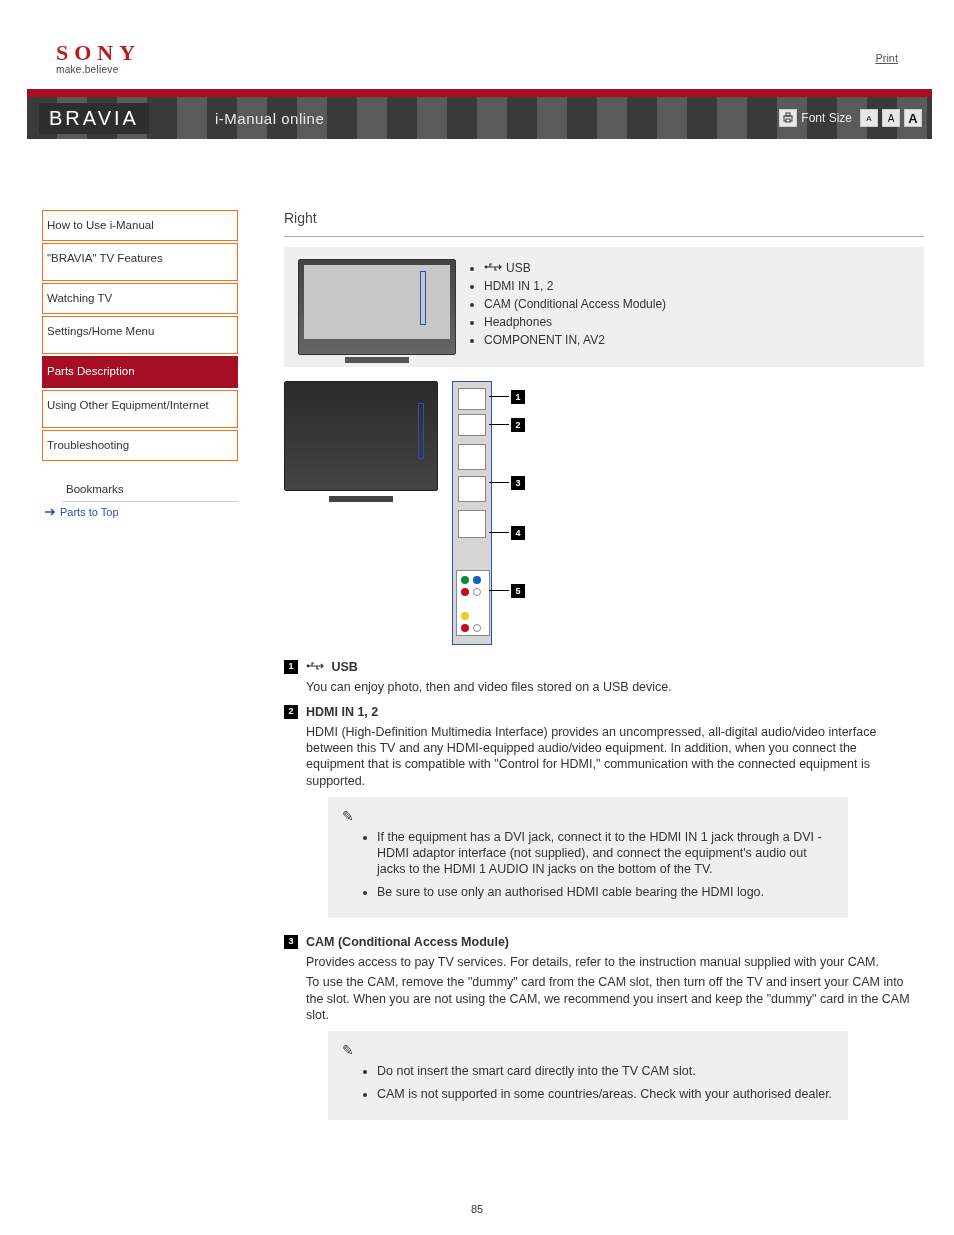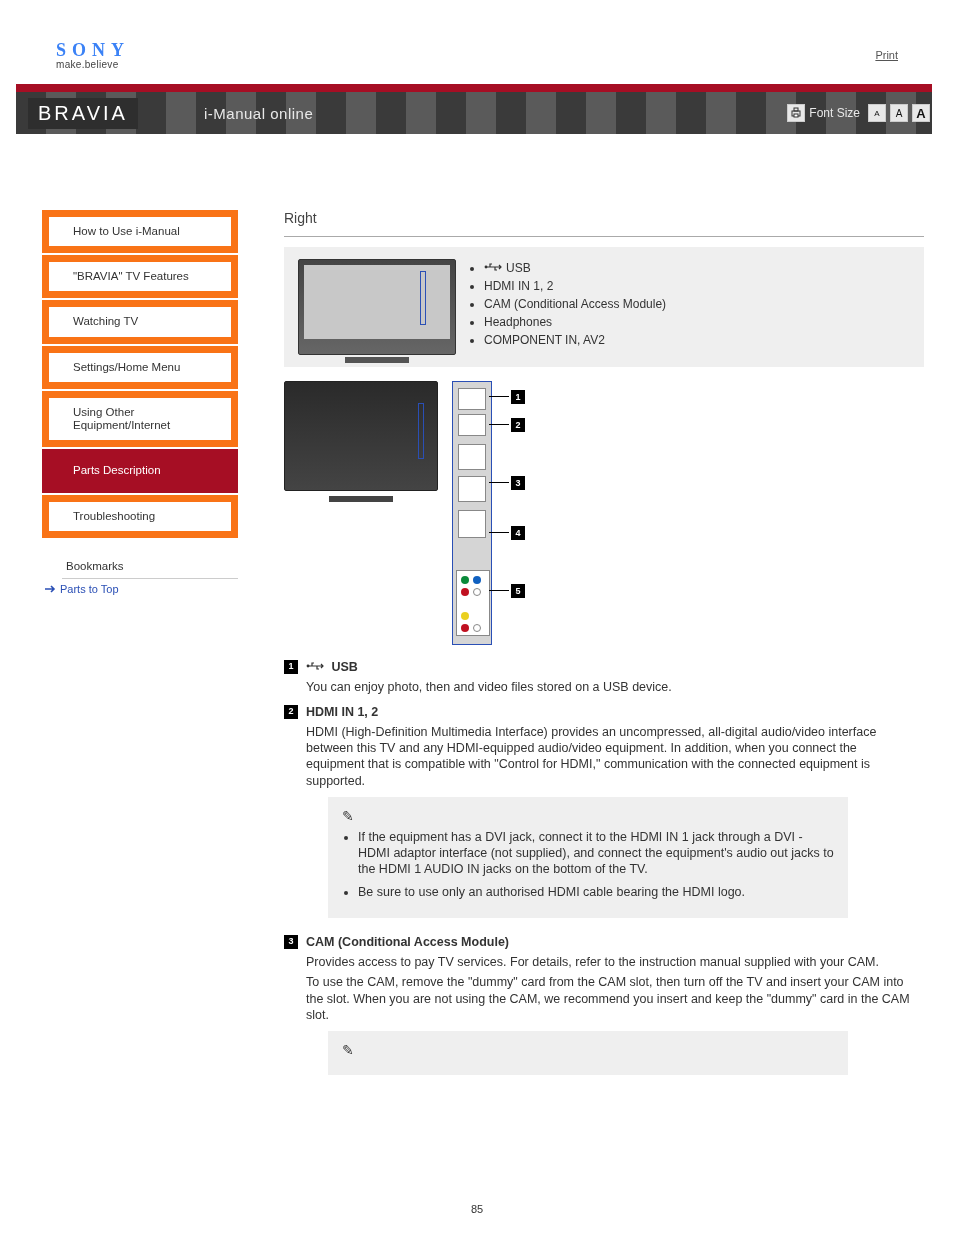--- a/index.html
+++ b/index.html
@@ -12,37 +12,37 @@
     background: #fff;
     position: relative;
   }
 
   .page-head { padding: 40px 56px 0 56px; }
   .brand-row { display: flex; justify-content: space-between; align-items: center; }
   .sony-logo {
     font-family: 'Times New Roman', serif;
     font-weight: bold;
     letter-spacing: 6px;
-    font-size: 18px;
-    color: #3b82f6;
+    font-size: 22px;
+    color: #b91c1c;
   }
   .make-believe {
     font-size: 10px;
     letter-spacing: 0.3px;
     color: #444;
     margin-top: -2px;
   }
   .print-link {
     font-size: 11px;
     color: #555;
     text-decoration: underline;
   }
 
   .title-bar {
-    margin: 14px 22px 0 16px;
+    margin: 14px 22px 0 27px;
     height: 50px;
     background:
       repeating-linear-gradient(90deg,
         #3a3a3a 0px, #3a3a3a 30px,
         #5a5a5a 30px, #5a5a5a 60px);
     border-top: 8px solid #a60e24;
     display: flex;
     align-items: center;
     padding: 16px 12px;
     position: relative;
@@ -57,21 +57,21 @@
   }
   .guide-label {
     position: absolute;
     left: 188px;
     color: #e8e8e8;
     font-size: 15px;
     letter-spacing: 0.5px;
   }
   .top-right {
     position: absolute;
-    right: 2px;
+    right: 10px;
     display: flex;
     gap: 4px;
     align-items: center;
   }
   .icon-square {
     width: 18px;
     height: 18px;
     border: 1px solid #ccc;
     background: #e8e8e8;
     display: flex;
@@ -93,22 +93,22 @@
     right: 30px;
   }
 
   .sidebar {
     position: absolute;
     top: 20px;
     left: 0;
     width: 196px;
   }
   .nav-item {
-    border: 7px solid #f97316;
-    padding: 8px 24px;
+    border: 1px solid #f97316;
+    padding: 8px 4px;
     font-size: 11.5px;
     color: #333;
     background: #fff;
     margin-bottom: 2px;
     line-height: 1.15;
   }
   .nav-item.active {
     background: #a60e24;
     color: #fff;
     border-color: #a60e24;
@@ -293,21 +293,21 @@
   .def-body { flex: 1; padding-right: 8px; }
   .def-body p { margin-top: 4px; }
   .port-label-strong { font-weight: bold; }
 
   .note-box {
     background: #efefef;
     margin: 8px 0 8px 22px;
     padding: 10px 14px 12px 14px;
     width: 520px;
   }
-  .note-box ul { list-style: disc; margin-left: 16px; }
+  .note-box ul { list-style: disc; margin-left: 35px; }
   .note-box li { margin-bottom: 6px; }
   .pencil-icon {
     font-size: 14px;
     margin-bottom: 4px;
   }
 
   .page-num {
     position: absolute;
     bottom: 20px;
     left: 50%;
@@ -348,22 +348,22 @@
   </div>
 </div>
 
 <div class="content-area">
 
   <div class="sidebar">
     <div class="nav-item">How to Use i-Manual</div>
     <div class="nav-item tall">"BRAVIA" TV Features</div>
     <div class="nav-item">Watching TV</div>
     <div class="nav-item tall">Settings/Home Menu</div>
+    <div class="nav-item active">Parts Description</div>
     <div class="nav-item tall">Using Other Equipment/Internet</div>
-    <div class="nav-item active">Parts Description</div>
     <div class="nav-item">Troubleshooting</div>
 
     <div class="subnav">
       <div class="sub-head">Bookmarks</div>
       <div class="sub-link">
         <span class="arrow-blue">
           <svg width="14" height="8" viewBox="0 0 14 8">
               <path d="M1 4 H10 M7 1 L10 4 L7 7" stroke="#2a4fb5" stroke-width="1.6" fill="none"></path>
             </svg>
         </span><span>Parts to Top</span>
@@ -467,20 +467,24 @@
     </div>
 
     <div class="def-row">
       <span class="def-num">3</span>
       <div class="def-body">
         <span class="port-label-strong">CAM (Conditional Access Module)</span>
         <p>Provides access to pay TV services. For details, refer to the instruction manual supplied with your CAM.</p>
         <p>To use the CAM, remove the "dummy" card from the CAM slot, then turn off the TV and insert your CAM into the slot. When you are not using the CAM, we recommend you insert and keep the "dummy" card in the CAM slot.</p>
         <div class="note-box">
           <div class="pencil-icon">✎</div>
+          <ul>
+            <li>Do not insert the smart card directly into the TV CAM slot.</li>
+            <li>CAM is not supported in some countries/areas. Check with your authorised dealer.</li>
+          </ul>
         </div>
       </div>
     </div>
 
   </div>
 </div>
 
 <div class="page-num">85</div>
 
 </body></html>

